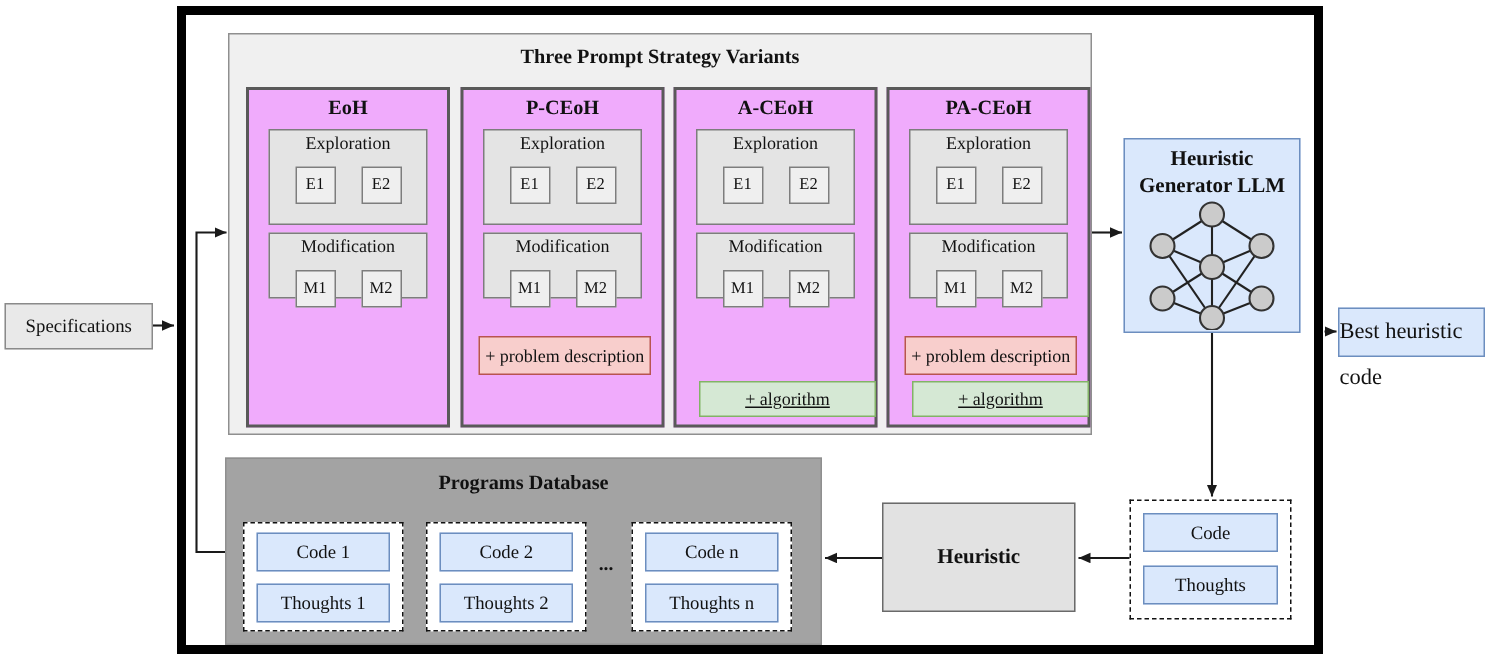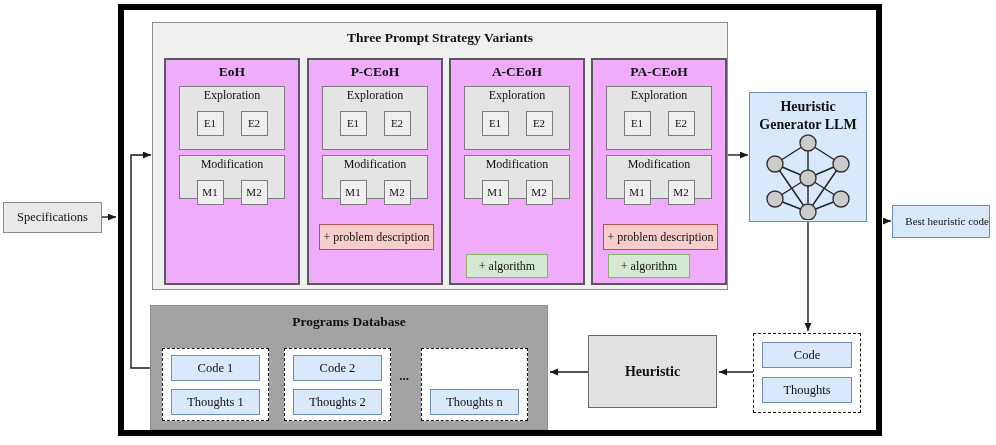--- a/index.html
+++ b/index.html
@@ -28,33 +28,33 @@
   .group { position:absolute; left:13px; width:106px; background:#e4e4e4; border:1px solid #7d7d7d; text-align:center; box-sizing:border-box; }
   .group.expl { top:26px; height:64px; }
   .group.mod  { top:95px; height:44px; }
   .group-label { margin-top:1px; font-size:12px; }
   .cellrow { display:flex; justify-content:center; gap:17px; margin-top:8px; }
   .cell { width:25px; height:23px; background:#efefef; border:1px solid #7d7d7d; font-size:11px; line-height:22px; text-align:center; }
 
   .extra { position:absolute; text-align:center; font-size:12px; box-sizing:border-box; }
   .extra.red   { left:10px; top:164px; width:115px; height:26px; line-height:24px;
                  background:var(--red-fill,#f8cecc); border:1px solid var(--red-border,#b85450); }
-  .extra.green { left:15px; top:194px; width:82px; height:24px; line-height:22px;
-                 background:var(--green-fill,#d5e8d4); border:1px solid var(--green-border,#82b366); }
+  .extra.green { left:15px; top:194px; width:118px; height:24px; line-height:22px;
+                 background:var(--green-fill,#d5e8d4); border:1px solid var(--green-border,#82b366);text-decoration:underline; }
 
   
   .llm { left:749px; top:92px; width:118px; height:130px;
          background:var(--blue-fill,#dae8fc); border:1px solid var(--blue-border,#6c8ebf); }
   .llm-title { margin-top:5px; text-align:center; font-weight:bold; font-size:14px; line-height:1.25; padding:0 8px; }
   .nn { display:block; margin:1px auto 0; }
 
   
   .bestcode { left:892px; top:205px; width:98px; height:33px;
               background:var(--blue-fill,#dae8fc); border:1px solid var(--blue-border,#6c8ebf);
-              text-align:right; line-height:31px; font-size:11px; }
+              text-align:left; line-height:31px; font-size:15px; }
 
   
   .ct { left:753px; top:333px; width:108px; height:80px; border:1.5px dashed #111; background:#fff; }
   .ct-item { position:absolute; left:8px; width:90px; height:26px;
              background:var(--blue-fill,#dae8fc); border:1px solid var(--blue-border,#6c8ebf);
              text-align:center; line-height:24px; font-size:12.5px; box-sizing:border-box; }
   .ct-item.i0 { top:8px; } .ct-item.i1 { top:43px; }
 
   
   .eval { left:588px; top:335px; width:129px; height:73px; background:#e2e2e2; border:1px solid #6a6a6a;
@@ -206,20 +206,21 @@
     <div class="entry e0">
       <div class="entry-item i0">Code 1</div>
       <div class="entry-item i1">Thoughts 1</div>
     </div>
     <div class="entry e1">
       <div class="entry-item i0">Code 2</div>
       <div class="entry-item i1">Thoughts 2</div>
     </div>
     <div class="ellipsis">...</div>
     <div class="entry e2">
+      <div class="entry-item i0">Code n</div>
       <div class="entry-item i1">Thoughts n</div>
     </div>
   </div>
 
   <svg class="abs arrows" width="996" height="445" viewBox="0 0 996 445">
     <defs>
       <marker id="ah" markerUnits="userSpaceOnUse" markerWidth="10" markerHeight="9" refX="8" refY="3.5" orient="auto">
         <path d="M0,0 L8,3.5 L0,7 Z" fill="#1a1a1a"></path>
       </marker>
     </defs>

